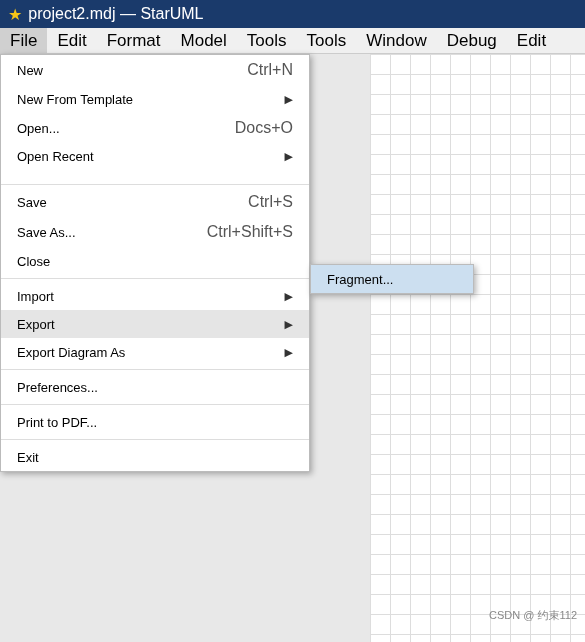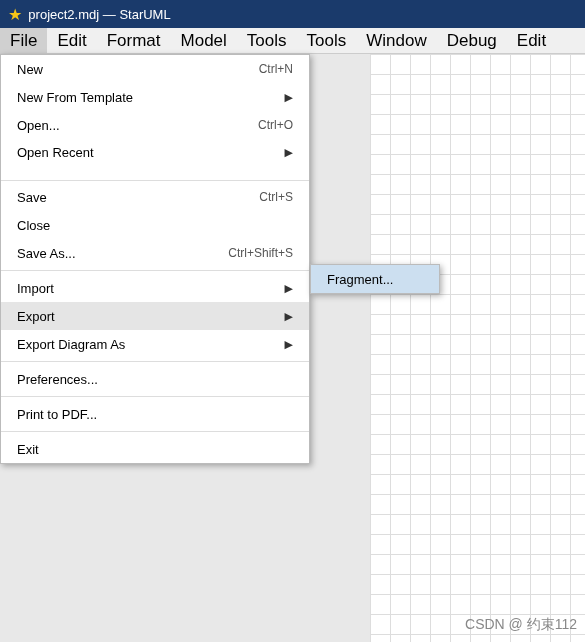--- a/index.html
+++ b/index.html
@@ -17,21 +17,21 @@
     .title-bar {
       background: #1a3a6b;
       color: white;
       height: 28px;
       display: flex;
       align-items: center;
       padding: 0 8px;
       gap: 6px;
     }
     .title-bar-text {
-      font-size: 13px;
+      font-size: 16px;
       color: white;
     }
 
     
     .menu-bar {
       background: #f0f0f0;
       height: 26px;
       display: flex;
       align-items: center;
       border-bottom: 1px solid #ccc;
@@ -103,54 +103,54 @@
     .menu-item.highlighted {
       background: #e5e5e5;
     }
     .menu-item.separator {
       border-bottom: 1px solid #ddd;
       margin-bottom: 2px;
       padding-bottom: 20px;
     }
     .menu-item .shortcut {
       color: #555;
-      font-size: 12px;
+      font-size: 16px;
       margin-left: 40px;
     }
     .menu-item .arrow {
       color: #333;
       font-size: 11px;
     }
     .menu-separator {
       height: 1px;
       background: #ddd;
       margin: 3px 0;
     }
 
     
     .export-submenu {
       position: absolute;
       top: 210px; 
       left: 310px;
-      width: 130px;
+      width: 164px;
       background: white;
       border: 1px solid #bbb;
       box-shadow: 2px 2px 6px rgba(0,0,0,0.3);
       z-index: 300;
     }
     .export-submenu .menu-item.highlighted {
       background: #ccdff0;
     }
 
     
     .watermark {
       position: absolute;
-      bottom: 8px;
+      bottom: 19px;
       right: 8px;
-      font-size: 14px;
+      font-size: 11px;
       color: #888;
     }
 
     
     .star-icon {
       display: inline-block;
       color: #f5c518;
       font-size: 16px;
     }
   </style>
@@ -187,40 +187,40 @@
       <span class="shortcut">Ctrl+N</span>
     </div>
 
     <div class="menu-item">
       <span>New From Template</span>
       <span class="arrow">▶</span>
     </div>
 
     <div class="menu-item">
       <span>Open...</span>
-      <span class="shortcut">Ctrl+O</span>
+      <span class="shortcut">Docs+O</span>
     </div>
 
     <div class="menu-item separator">
       <span>Open Recent</span>
       <span class="arrow">▶</span>
     </div>
 
     <div class="menu-item">
       <span>Save</span>
       <span class="shortcut">Ctrl+S</span>
     </div>
 
     <div class="menu-item">
-      <span>Close</span>
-    </div>
-
-    <div class="menu-item">
       <span>Save As...</span>
       <span class="shortcut">Ctrl+Shift+S</span>
+    </div>
+
+    <div class="menu-item">
+      <span>Close</span>
     </div>
     <div class="menu-separator"></div>
 
     <div class="menu-item">
       <span>Import</span>
       <span class="arrow">▶</span>
     </div>
 
     <div class="menu-item highlighted">
       <span>Export</span>

